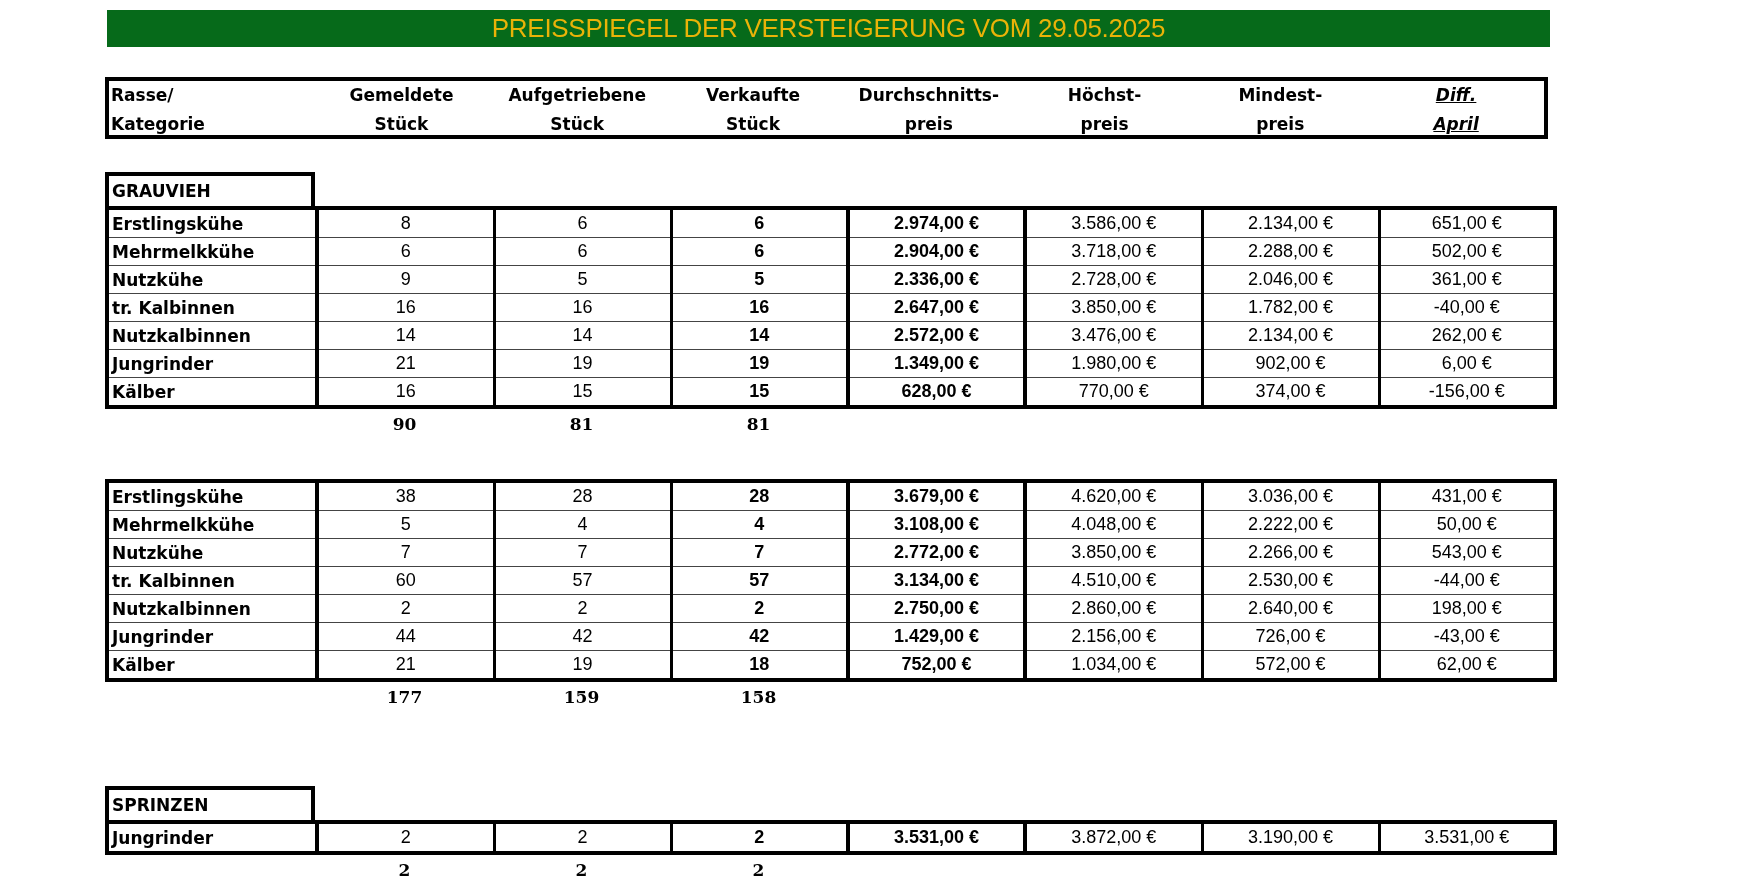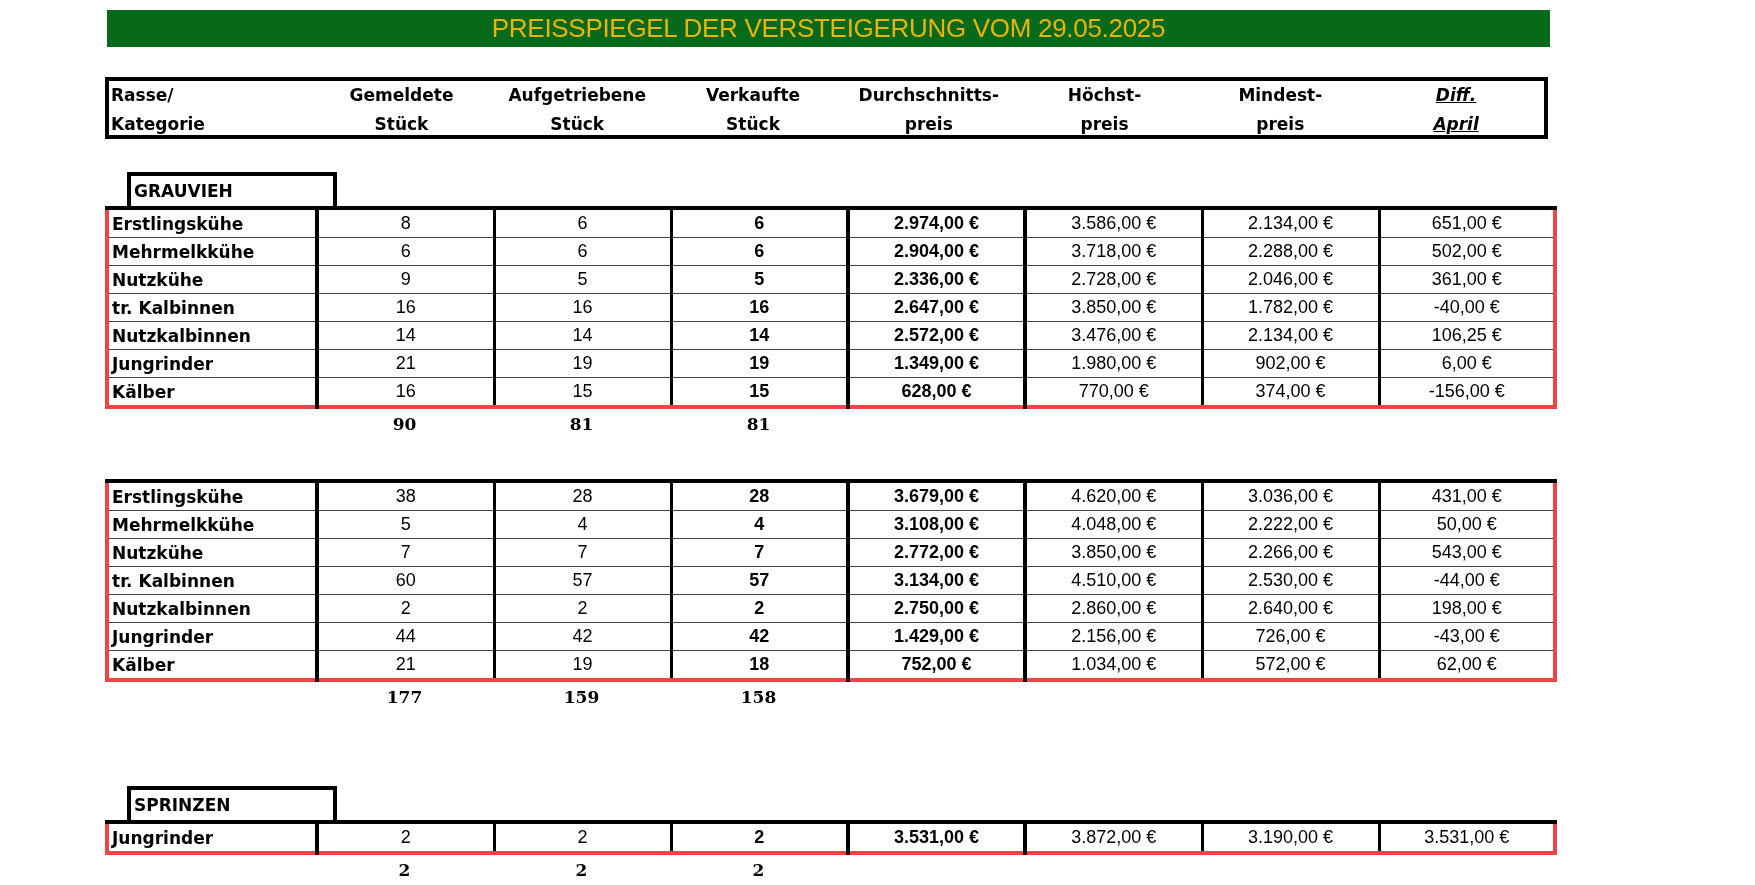--- a/index.html
+++ b/index.html
@@ -4,22 +4,22 @@
 <style>
   html, body { margin: 0; padding: 0; background: #ffffff; }
   body { width: 1755px; height: 885px; position: relative; overflow: hidden; font-family: "DejaVu Sans", sans-serif; color: #000; }
   .title-bar { position: absolute; left: 107px; top: 10px; width: 1443px; height: 37px; background: #066a1a; color: #eab308; display: flex; align-items: center; justify-content: center; font-family: "Liberation Sans", sans-serif; font-size: 26px; letter-spacing: -0.3px; }
   .hdr { position: absolute; left: 105px; top: 77px; width: 1443px; height: 62px; border: 4px solid #000; box-sizing: border-box; display: flex; }
   .hdr .hc { font-family: "DejaVu Sans", sans-serif; font-weight: bold; font-size: 17px; line-height: 29px; text-align: center; }
   .hdr .hc.first { text-align: left; padding-left: 2px; width: 204px; }
   .hdr .hc.num { width: 177px; }
   .hdr .hc.italic { font-style: italic; text-decoration: underline; }
   .section { position: absolute; left: 105px; width: 1448px; }
-  .cat-box { width: 210px; height: 34px; border: 4px solid #000; border-bottom: none; box-sizing: border-box; font-weight: bold; font-size: 17px; line-height: 30px; padding-left: 3px; margin-left: 22px; }
-  table.data { border-collapse: collapse; border: 4px solid #ef4444; width: 1448px; table-layout: fixed; }
+  .cat-box { width: 210px; height: 34px; border: 4px solid #000; border-bottom: none; box-sizing: border-box; font-weight: bold; font-size: 17px; line-height: 30px; padding-left: 3px; }
+  table.data { border-collapse: collapse; border: 4px solid #000000; width: 1448px; table-layout: fixed; }
   table.data td { height: 27px; border-left: 3px solid #000; border-top: 1.5px solid #444; padding: 0; text-align: center; font-family: "Liberation Sans", sans-serif; font-size: 18px; }
   table.data td.name { text-align: left; padding-left: 3px; font-family: "DejaVu Sans", sans-serif; font-weight: bold; font-size: 17px; }
   table.data td.bold { font-weight: bold; }
   table.data td.b4 { border-left-width: 4px; }
   table.data tr:first-child td { border-top: 4px solid #000; }
   .totals { display: flex; height: 30px; align-items: center; }
   .totals .spacer { width: 211px; }
   .totals .tv { width: 177px; text-align: center; font-weight: bold; font-size: 17px; font-family: "DejaVu Serif", serif; }
 </style>
 </head>
@@ -118,21 +118,21 @@
             <td class="">-40,00 €</td>
           </tr>
           <tr>
             <td class="name">Nutzkalbinnen</td>
             <td class="b4">14</td>
             <td class="">14</td>
             <td class="bold">14</td>
             <td class="bold b4">2.572,00 €</td>
             <td class="b4">3.476,00 €</td>
             <td class="">2.134,00 €</td>
-            <td class="">106,25 €</td>
+            <td class="">262,00 €</td>
           </tr>
           <tr>
             <td class="name">Jungrinder</td>
             <td class="b4">21</td>
             <td class="">19</td>
             <td class="bold">19</td>
             <td class="bold b4">1.349,00 €</td>
             <td class="b4">1.980,00 €</td>
             <td class="">902,00 €</td>
             <td class="">6,00 €</td>

